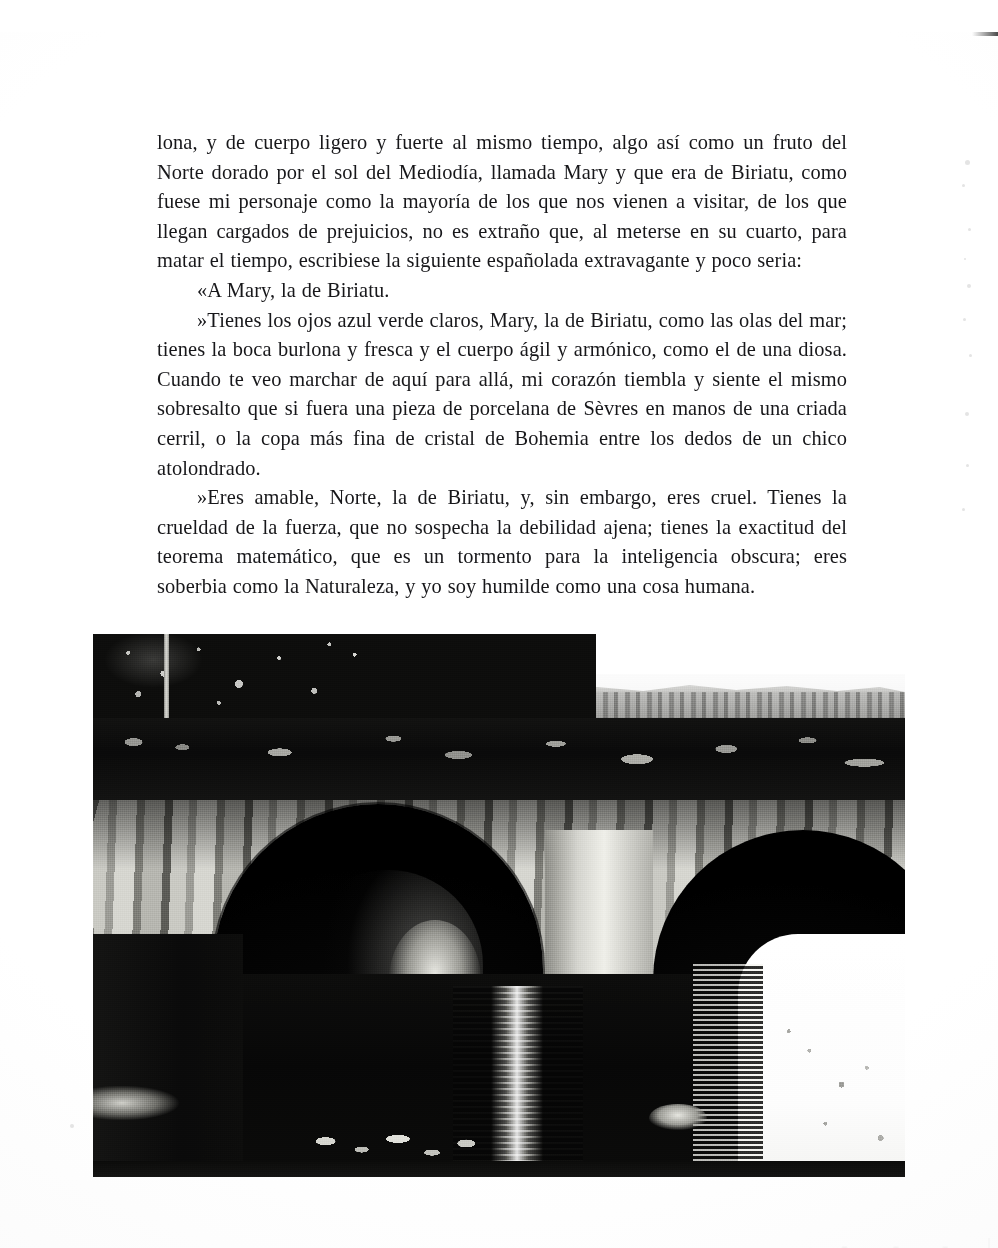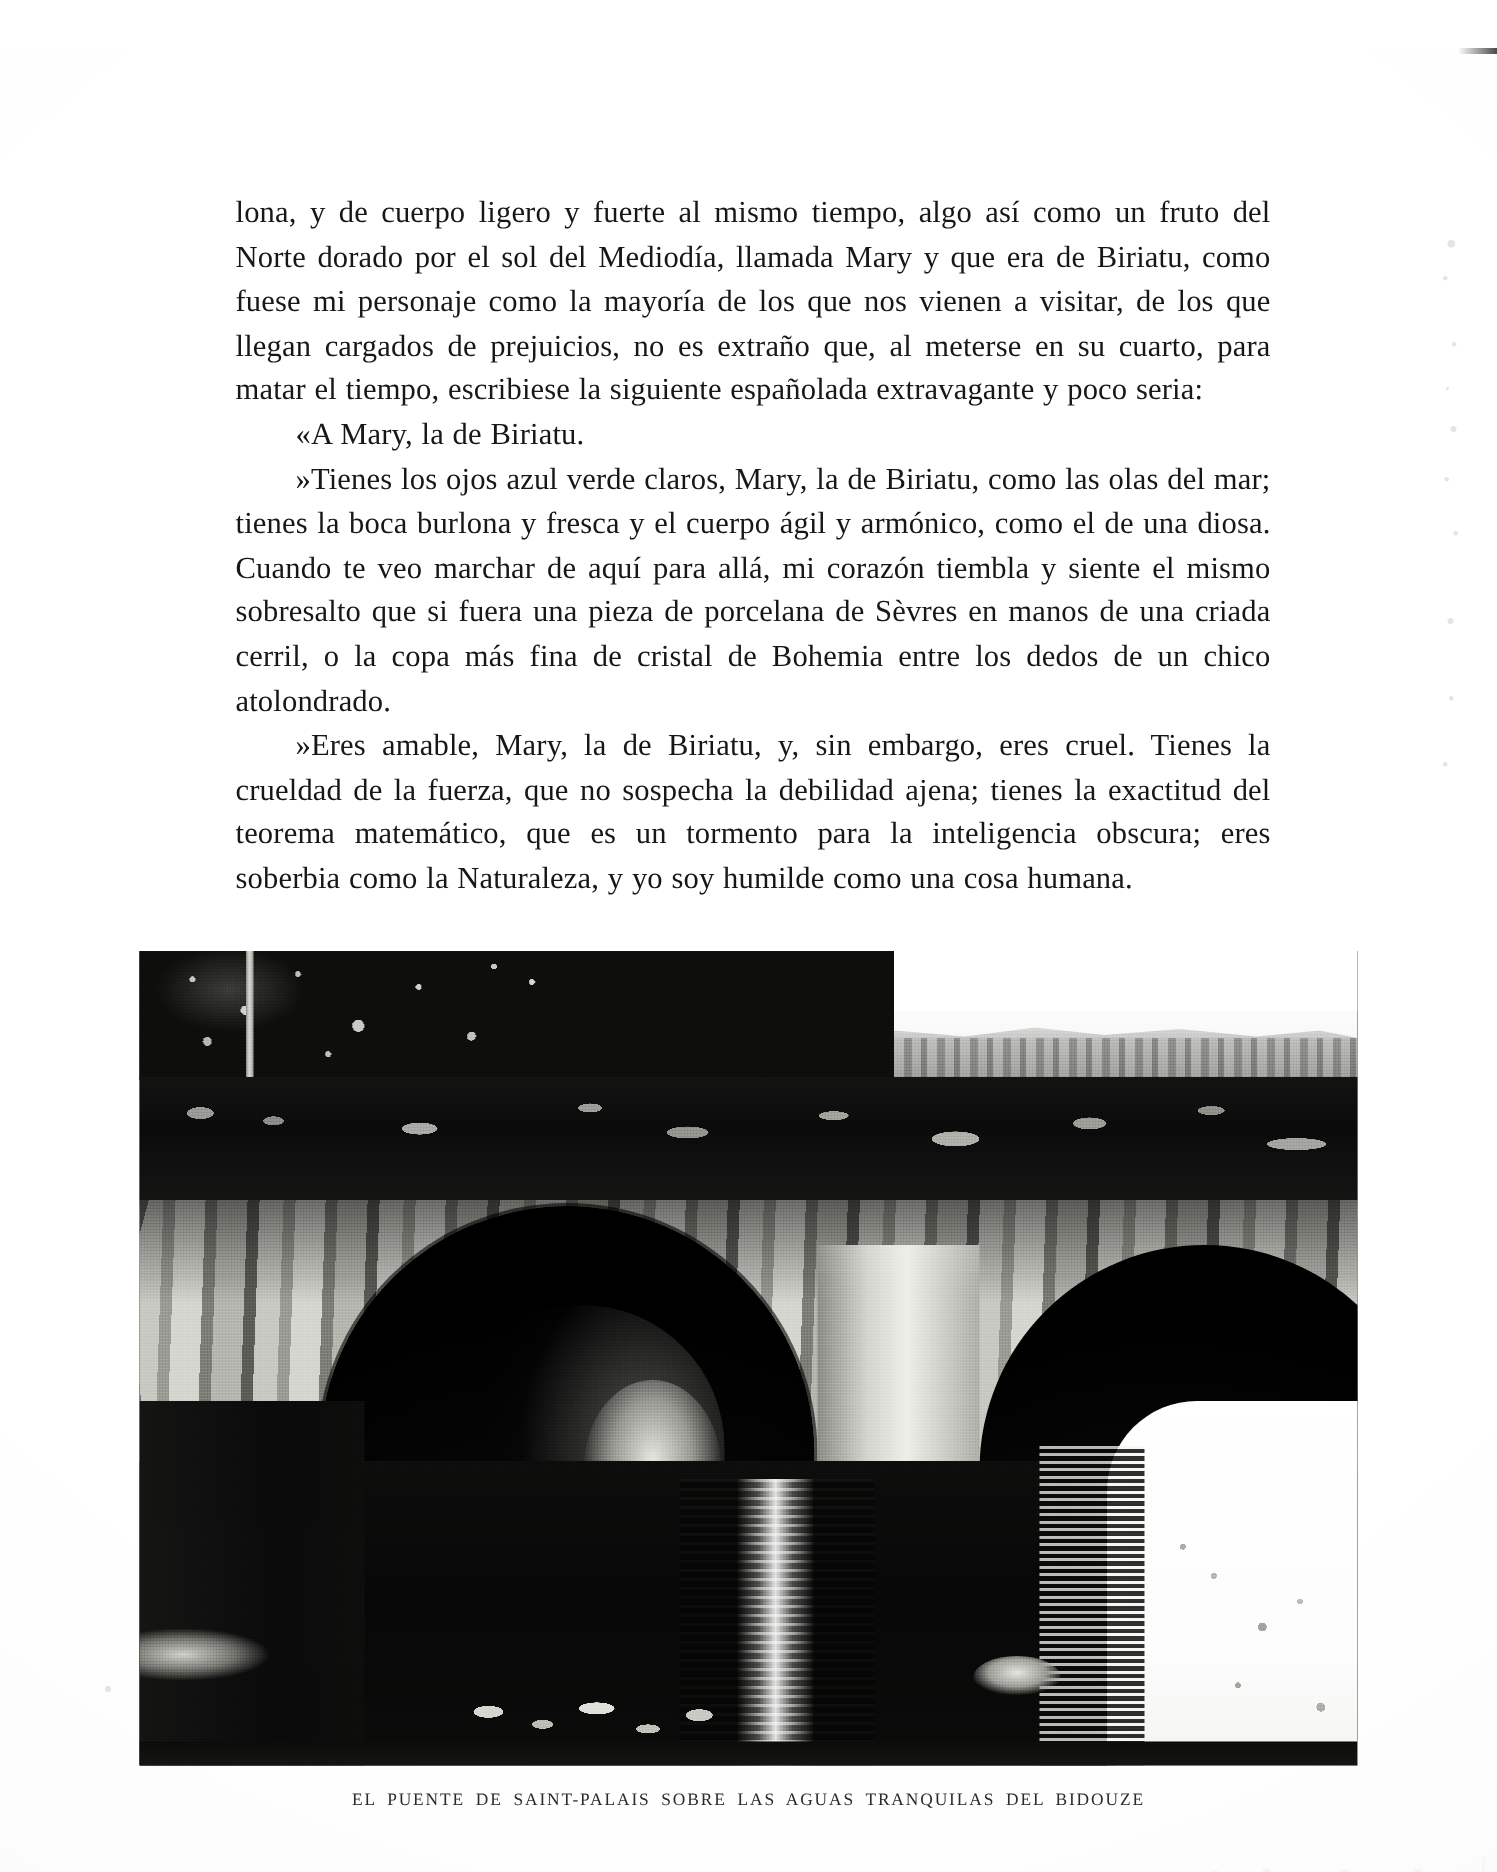--- a/index.html
+++ b/index.html
@@ -486,21 +486,21 @@
 
 <div class="page">
 
   <div class="paper-tone"></div>
   <div class="scan-edge-top"></div>
 
   <div class="textblock">
     <p class="para">lona, y de cuerpo ligero y fuerte al mismo tiempo, algo así como un fruto del Norte dorado por el sol del Mediodía, llamada Mary y que era de Biriatu, como fuese mi personaje como la mayoría de los que nos vienen a visitar, de los que llegan cargados de prejuicios, no es extraño que, al meterse en su cuarto, para matar el tiempo, escribiese la siguiente españolada extravagante y poco seria:</p>
     <p class="para indent">«A Mary, la de Biriatu.</p>
     <p class="para indent">»Tienes los ojos azul verde claros, Mary, la de Biriatu, como las olas del mar; tienes la boca burlona y fresca y el cuerpo ágil y armónico, como el de una diosa. Cuando te veo marchar de aquí para allá, mi corazón tiembla y siente el mismo sobresalto que si fuera una pieza de porcelana de Sèvres en manos de una criada cerril, o la copa más fina de cristal de Bohemia entre los dedos de un chico atolondrado.</p>
-    <p class="para indent">»Eres amable, Mary, la de Biriatu, y, sin embargo, eres cruel. Tienes la crueldad de la fuerza, que no sospecha la debilidad ajena; tienes la exactitud del teorema matemático, que es un tormento para la inteligencia obscura; eres soberbia como la Naturaleza, y yo soy humilde como una cosa humana.</p>
+    <p class="para indent">»Eres amable, Norte, la de Biriatu, y, sin embargo, eres cruel. Tienes la crueldad de la fuerza, que no sospecha la debilidad ajena; tienes la exactitud del teorema matemático, que es un tormento para la inteligencia obscura; eres soberbia como la Naturaleza, y yo soy humilde como una cosa humana.</p>
   </div>
 
   <div class="plate" aria-label="Fotografía en blanco y negro del puente de piedra de Saint-Palais reflejado en el río Bidouze">
     <div class="plate-inner">
       <div class="sky"></div>
       <div class="sky-blowout"></div>
       <div class="hillside"></div>
       <div class="hill-trees"></div>
       <div class="foliage"></div>
       <div class="foliage-speckle"></div>
@@ -533,21 +533,20 @@
       <div class="bank"></div>
       <div class="bank-highlight"></div>
       <div class="debris"></div>
       <div class="rock"></div>
 
       <div class="plate-bottom"></div>
       <div class="grain"></div>
     </div>
   </div>
 
-  <div class="caption">EL PUENTE DE SAINT-PALAIS SOBRE LAS AGUAS TRANQUILAS DEL BIDOUZE</div>
 
   <div class="watermark">todocoleccion</div>
   <div class="watermark-bar"></div>
 
   <div class="margin-speck" style="left:965px;top:128px;width:5px;height:5px;"></div>
   <div class="margin-speck" style="left:962px;top:152px;width:3px;height:3px;"></div>
   <div class="margin-speck" style="left:968px;top:196px;width:3px;height:3px;"></div>
   <div class="margin-speck" style="left:964px;top:226px;width:2px;height:2px;"></div>
   <div class="margin-speck" style="left:967px;top:252px;width:4px;height:4px;"></div>
   <div class="margin-speck" style="left:963px;top:286px;width:3px;height:3px;"></div>

